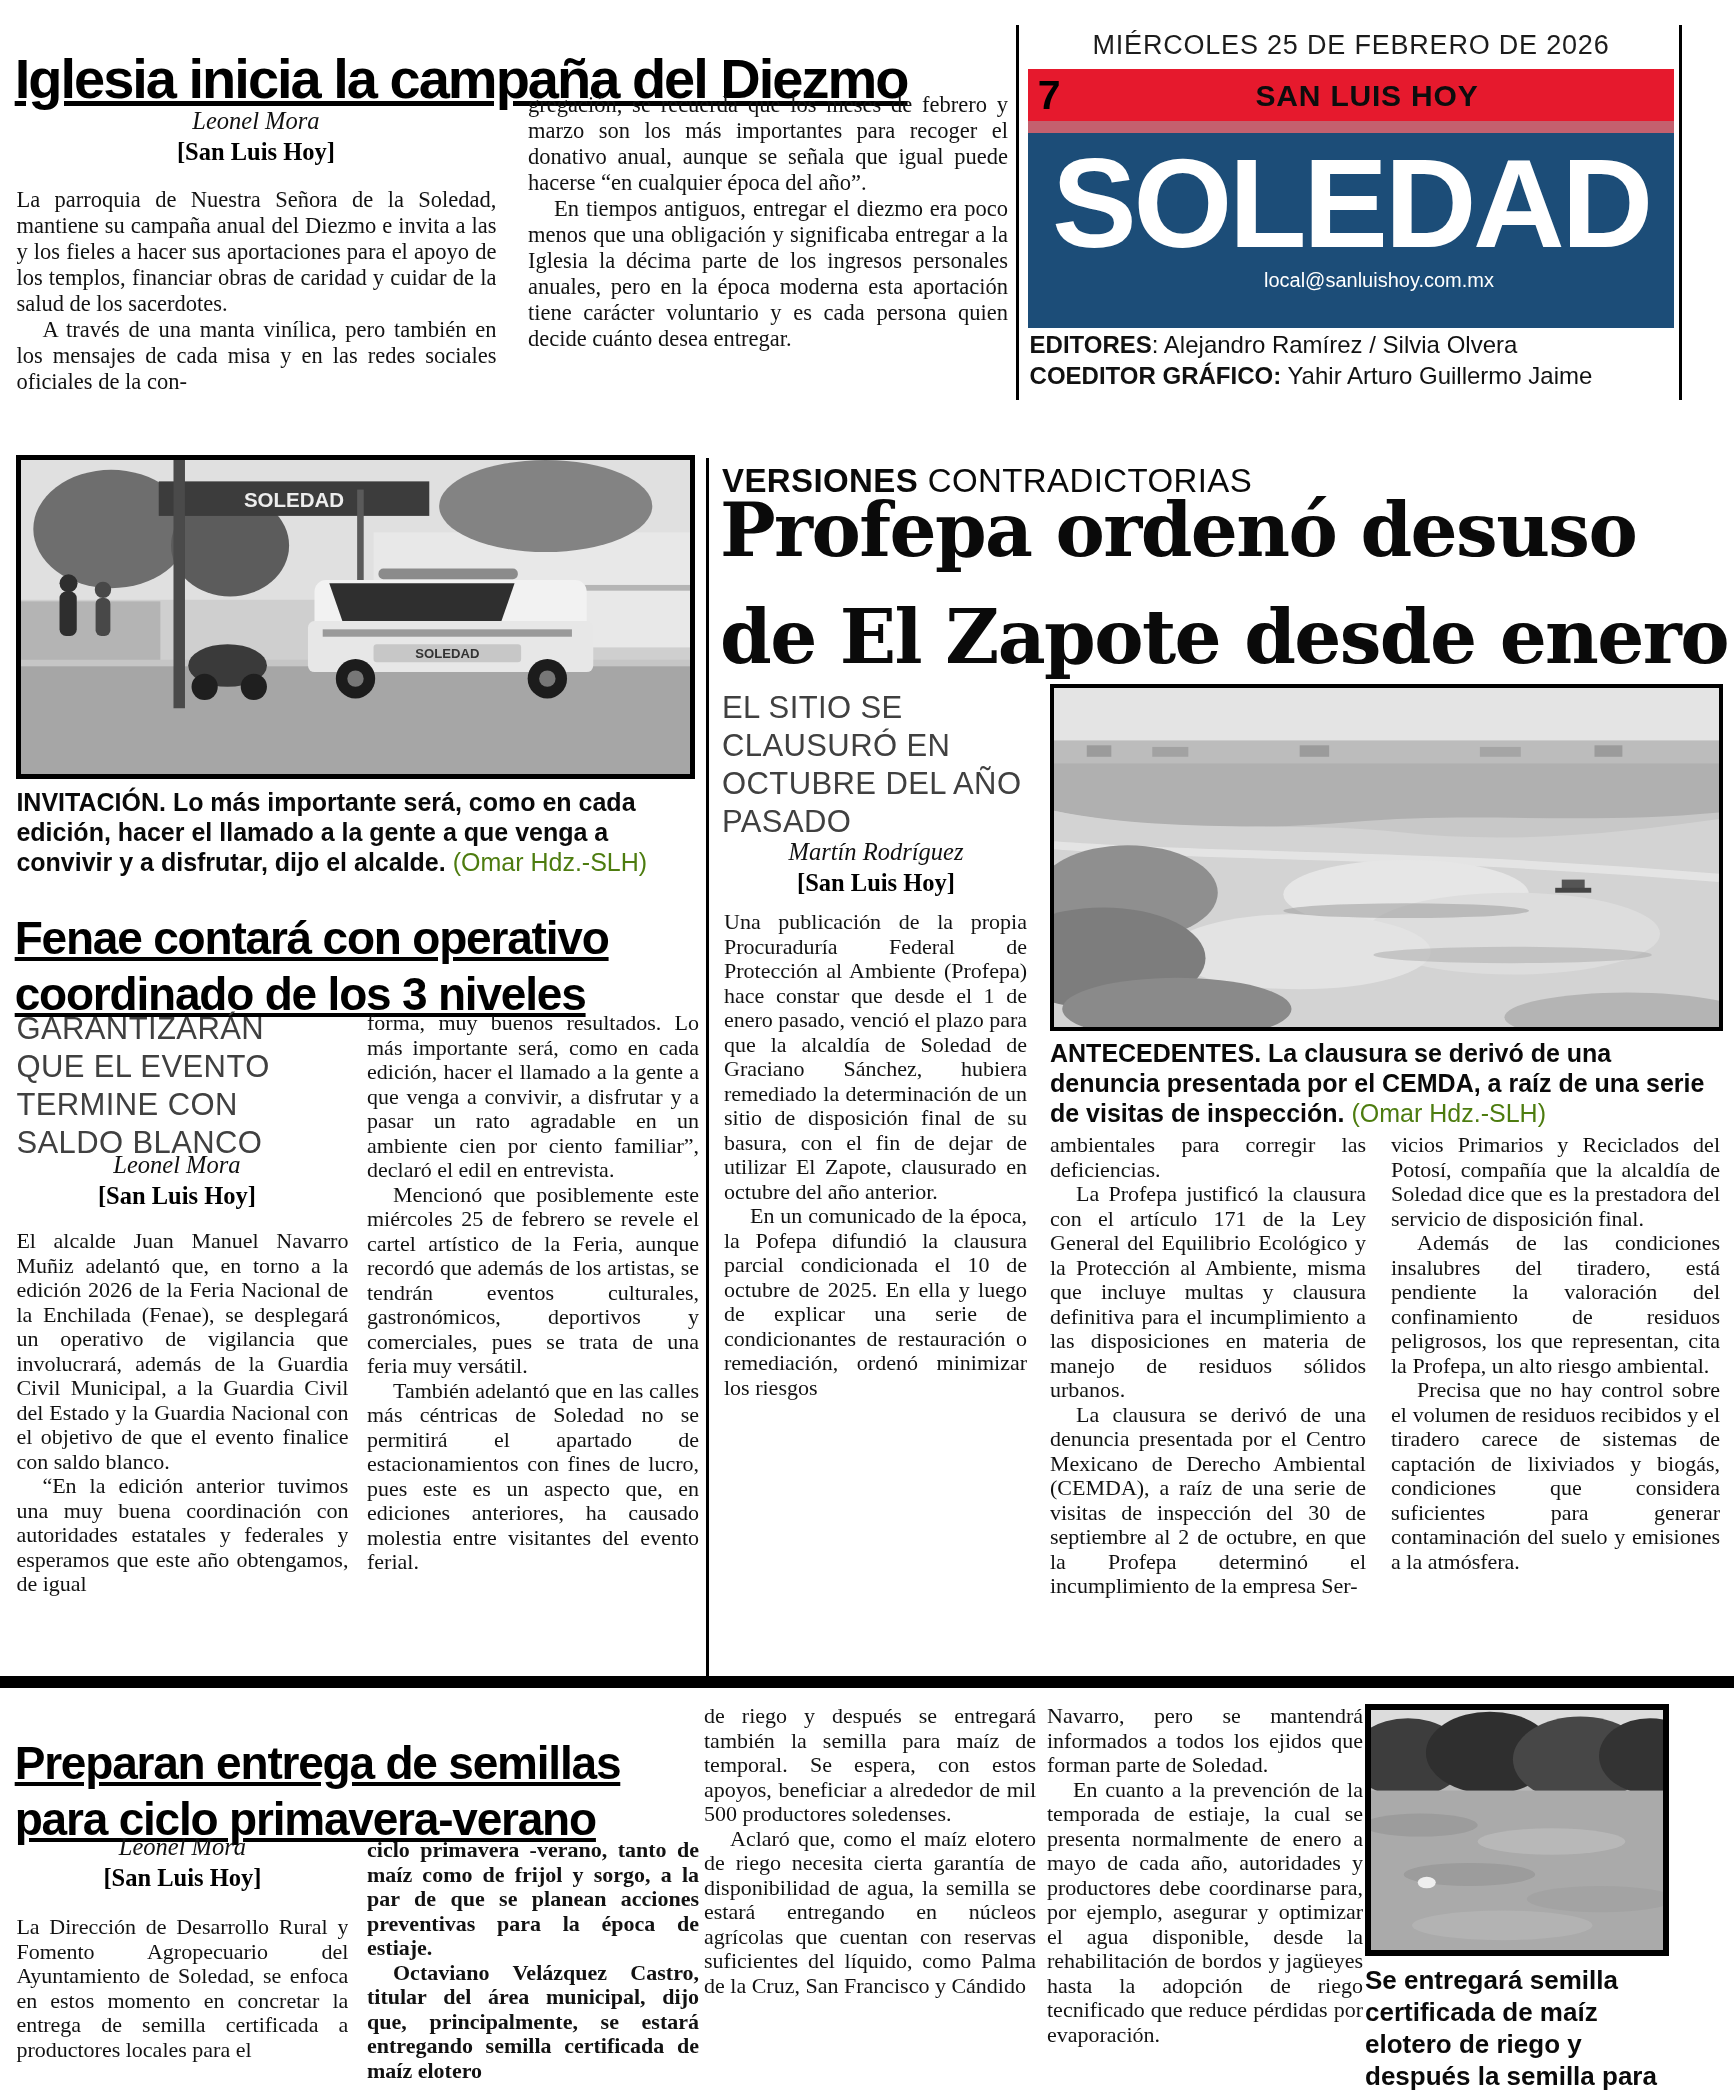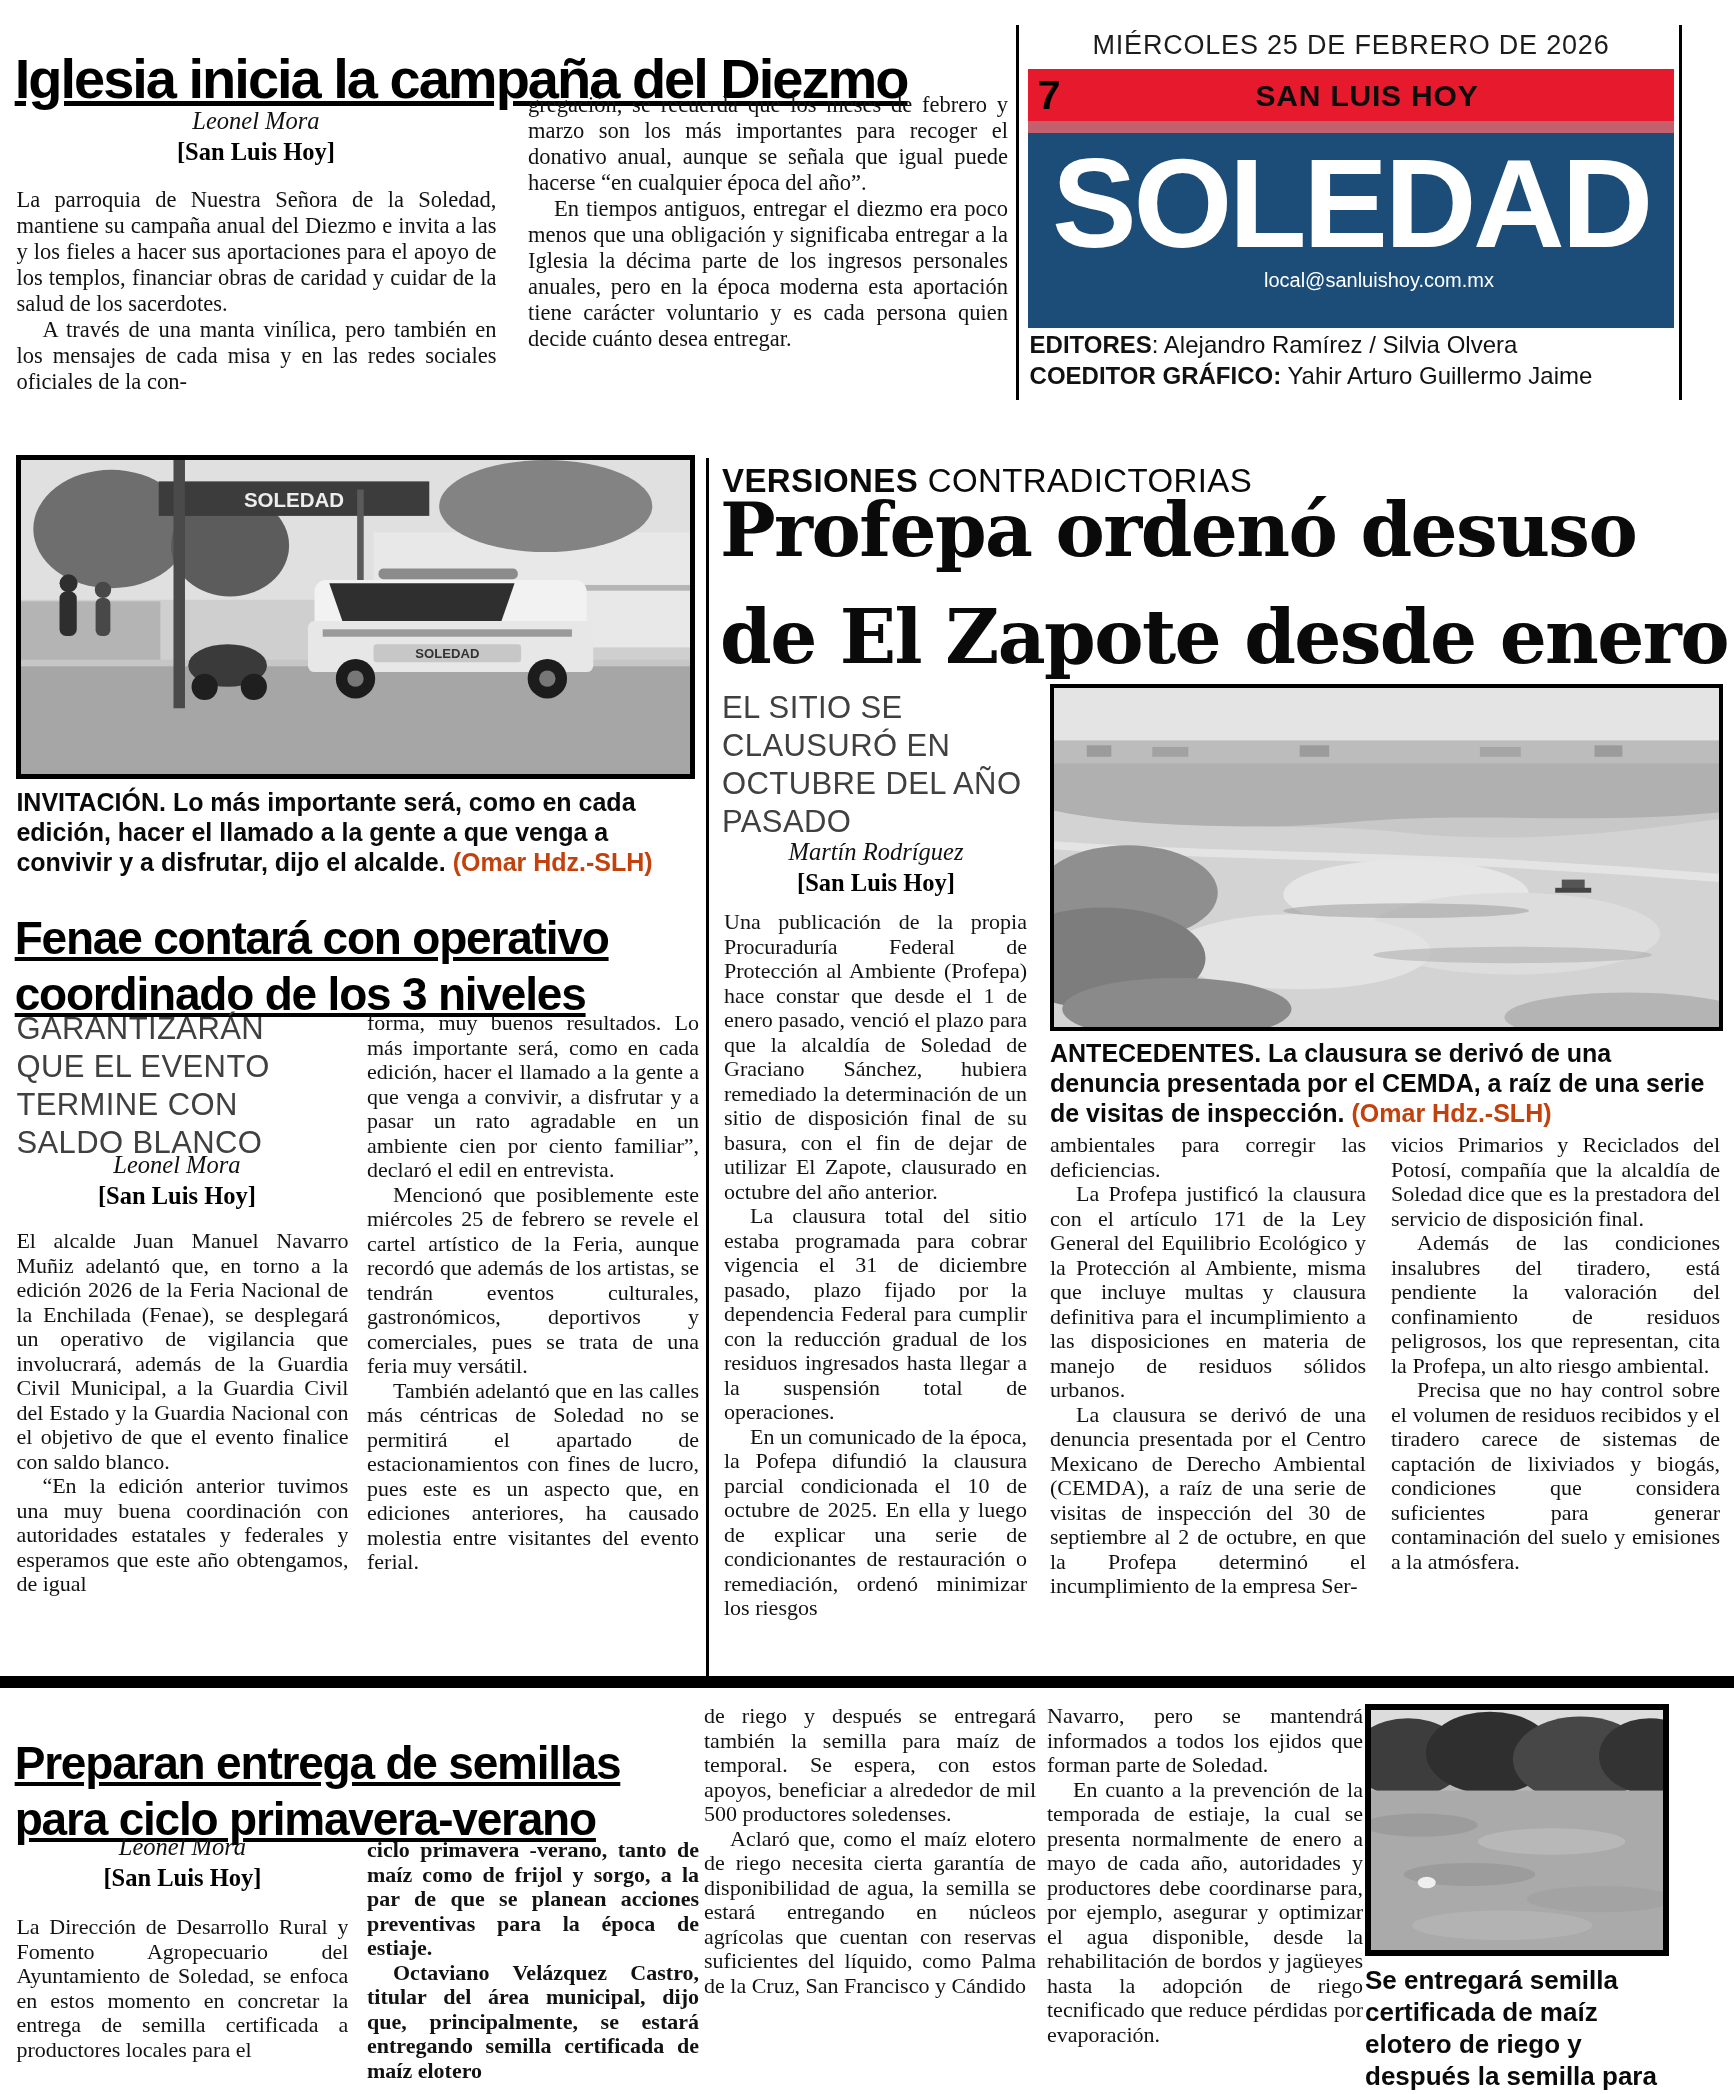--- a/index.html
+++ b/index.html
@@ -35,21 +35,21 @@
   
   .col{position:absolute;overflow:hidden;}
   .bt p{margin:0;font-family:"Liberation Serif",serif;font-size:22px;line-height:24.5px;
         text-align:justify;color:#121212;}
   .bt-lg p{font-size:22.5px;line-height:26px;}
   .bt p.ind{text-indent:26px;}
 
   
   .caption{position:absolute;font-family:"Liberation Sans",sans-serif;font-weight:700;
            font-size:25px;line-height:30px;color:#0a0a0a;text-align:left;}
-  .caption .credit{font-weight:700;color:#c2410c;}
+  .caption .credit{font-weight:400;color:#4d7c0f;}
 
   
   .photo{position:absolute;border:5.7px solid #000;box-sizing:border-box;background:#cfcfcf;overflow:hidden;}
   .photo svg{display:block;width:100%;height:100%;}
 
   
   .masthead{position:absolute;left:1028px;top:0;width:646px;}
   .mh-date{position:absolute;left:0;top:29.5px;width:646px;text-align:center;
            font-size:27px;letter-spacing:0.8px;color:#1c1c1c;font-weight:400;}
   .mh-band{position:absolute;left:0;top:69px;width:646px;height:52px;background:#e6192d;}
@@ -205,21 +205,20 @@
         <rect x="620" y="234" width="28" height="13" fill="#555"></rect>
           <rect x="612" y="244" width="44" height="6" fill="#444"></rect>
       </svg>
     </figure>
     <figcaption class="caption" style="left:1050px;top:1038px;width:673px;">
       <span>ANTECEDENTES.</span><span> La clausura se derivó de una denuncia presentada por el CEMDA, a raíz de una serie de visitas de inspección. </span><span class="credit">(Omar Hdz.-SLH)</span>
     </figcaption>
 
     <div class="col bt" style="left:724px;top:910px;width:303px;height:763px;">
       <p>Una publicación de la propia Procuraduría Federal de Protección al Ambiente (Profepa) hace constar que desde el 1 de enero pasado, venció el plazo para que la alcaldía de Soledad de Graciano Sánchez, hubiera remediado la determinación de un sitio de disposición final de su basura, con el fin de dejar de utilizar El Zapote, clausurado en octubre del año anterior.</p>
-      <p class="ind">La clausura total del sitio estaba programada para cobrar vigencia el 31 de diciembre pasado, plazo fijado por la dependencia Federal para cumplir con la reducción gradual de los residuos ingresados hasta llegar a la suspensión total de operaciones.</p>
       <p class="ind">En un comunicado de la época, la Pofepa difundió la clausura parcial condicionada el 10 de octubre de 2025. En ella y luego de explicar una serie de condicionantes de restauración o remediación, ordenó minimizar los riesgos</p>
     </div>
     <div class="col bt" style="left:1050px;top:1133px;width:316px;height:540px;">
       <p>ambientales para corregir las deficiencias.</p>
       <p class="ind">La Profepa justificó la clausura con el artículo 171 de la Ley General del Equilibrio Ecológico y la Protección al Ambiente, misma que incluye multas y clausura definitiva para el incumplimiento a las disposiciones en materia de manejo de residuos sólidos urbanos.</p>
       <p class="ind">La clausura se derivó de una denuncia presentada por el Centro Mexicano de Derecho Ambiental (CEMDA), a raíz de una serie de visitas de inspección del 30 de septiembre al 2 de octubre, en que la Profepa determinó el incumplimiento de la empresa Ser-</p>
     </div>
     <div class="col bt" style="left:1391px;top:1133px;width:329px;height:540px;">
       <p>vicios Primarios y Reciclados del Potosí, compañía que la alcaldía de Soledad dice que es la prestadora del servicio de disposición final.</p>
       <p class="ind">Además de las condiciones insalubres del tiradero, está pendiente la valoración del confinamiento de residuos peligrosos, los que representan, cita la Profepa, un alto riesgo ambiental.</p>

